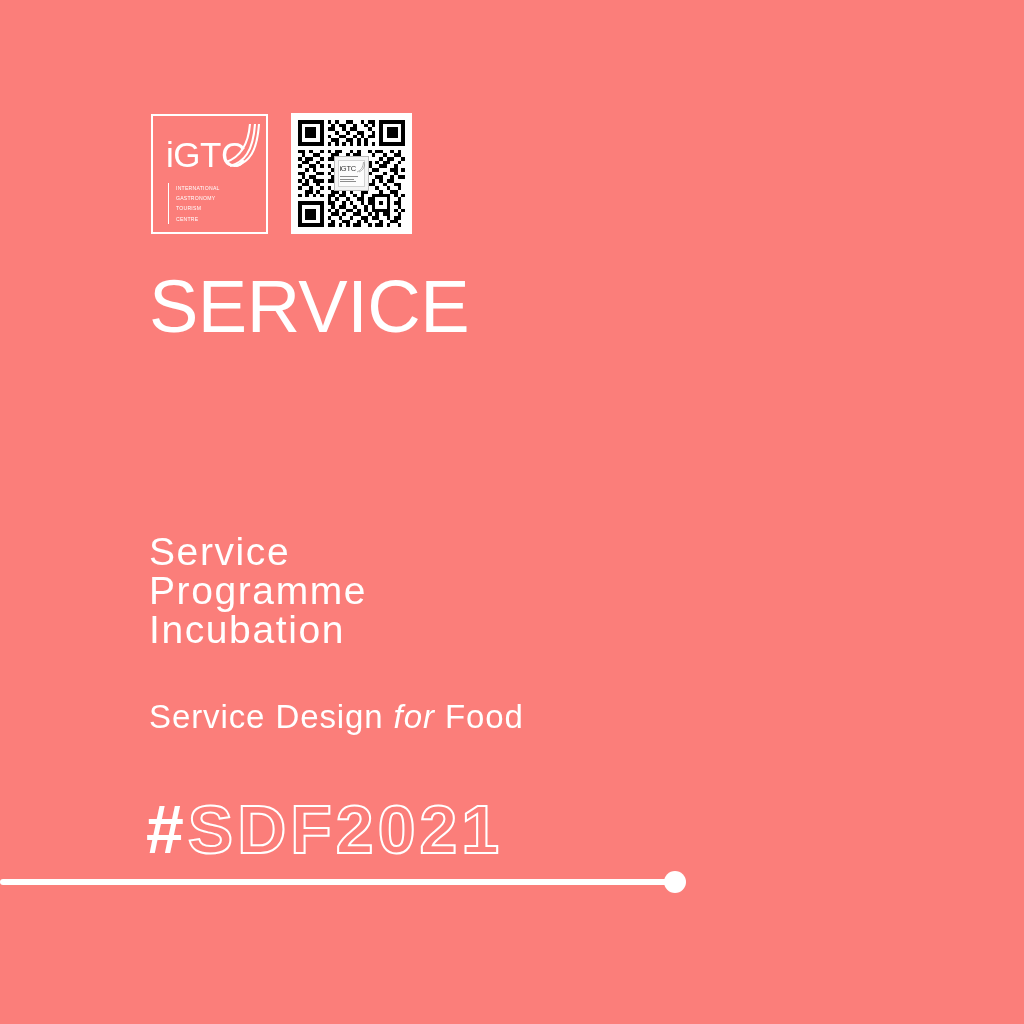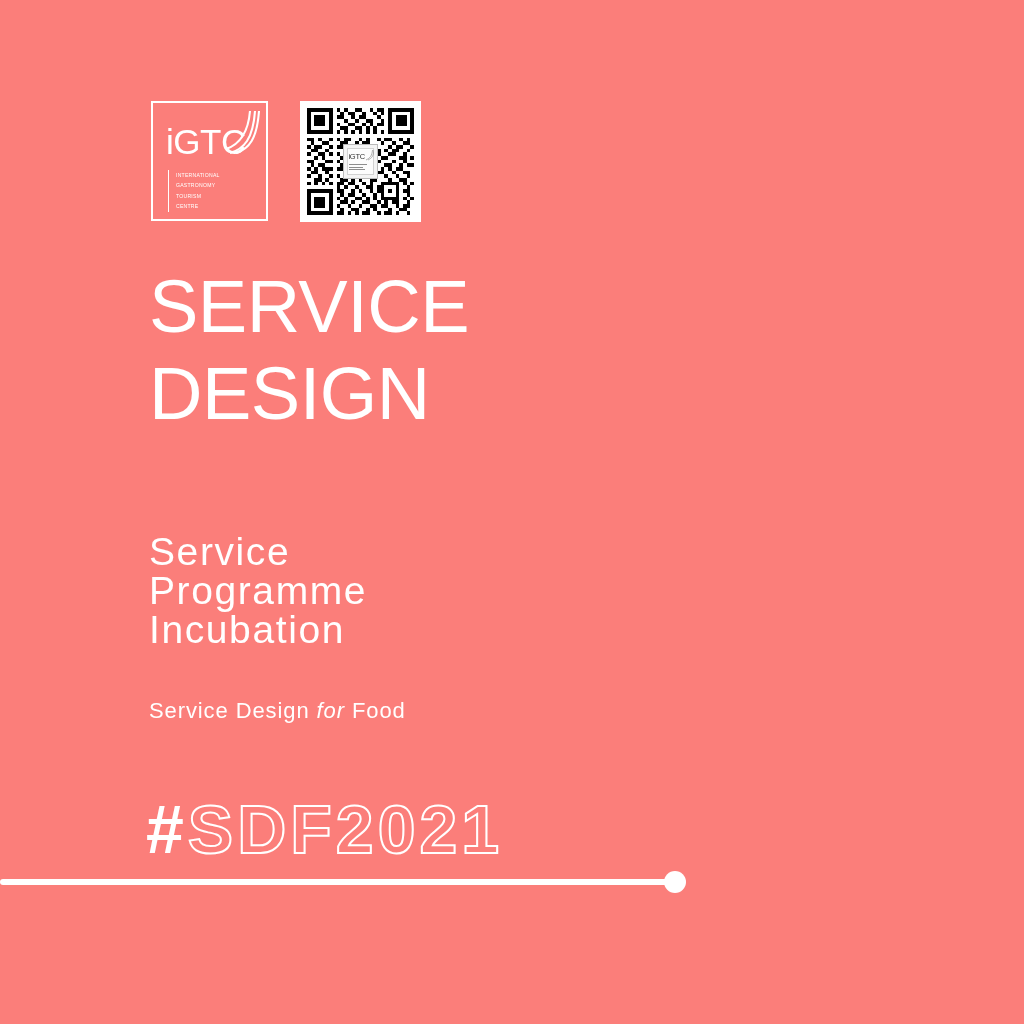--- a/index.html
+++ b/index.html
@@ -7,23 +7,23 @@
   body {
     background:#fb7e7a;
     font-family:"Liberation Sans", sans-serif;
     overflow:hidden;
     position:relative;
   }
 
   
   #brand-row{
     position:absolute;
-    left:151px; top:101px;
-    display:flex; align-items:flex-start;
-    gap:32px;
+    left:151px; top:113px;
+    display:flex; align-items:center;
+    gap:23px;
   }
 
   
   #igtc-logo{
     width:117px; height:120px;
     border:2px solid #ffffff;
     position:relative;
     flex:0 0 auto;
   }
   #igtc-wordmark{
@@ -127,21 +127,21 @@
     line-height:1.0;
     letter-spacing:1.6px;
   }
   #subtitle .sub-line{ display:block; white-space:nowrap; }
 
   
   #tagline{
     position:absolute;
     left:149px; top:698px;
     color:#ffffff;
-    font-size:22px;
+    font-size:33px;
     font-weight:400;
     letter-spacing:0.9px;
     white-space:nowrap;
   }
   #tagline .tg-italic{ font-style:italic; }
 
   
   #hashtag{
     position:absolute;
     left:146px; top:795px;
@@ -448,21 +448,20 @@
       <svg id="qr-logo-swoosh" viewBox="0 0 9 12">
         <path d="M1 11 C5 9, 7 7, 7.5 1" stroke="#8d8d8d" stroke-width="0.7" fill="none"></path>
         <path d="M3 11 C7 9, 8.5 7, 9 1" stroke="#8d8d8d" stroke-width="0.7" fill="none"></path>
       </svg>
     </div>
   </div>
 </div>
 
 <h1 id="headline">
   <span class="hl-line">SERVICE</span>
-  <span class="hl-line">DESIGN</span>
 </h1>
 
 <h2 id="subtitle">
   <span class="sub-line">Service</span>
   <span class="sub-line">Programme</span>
   <span class="sub-line">Incubation</span>
 </h2>
 
 <p id="tagline"><span>Service Design </span><span class="tg-italic">for</span><span> Food</span></p>
 

